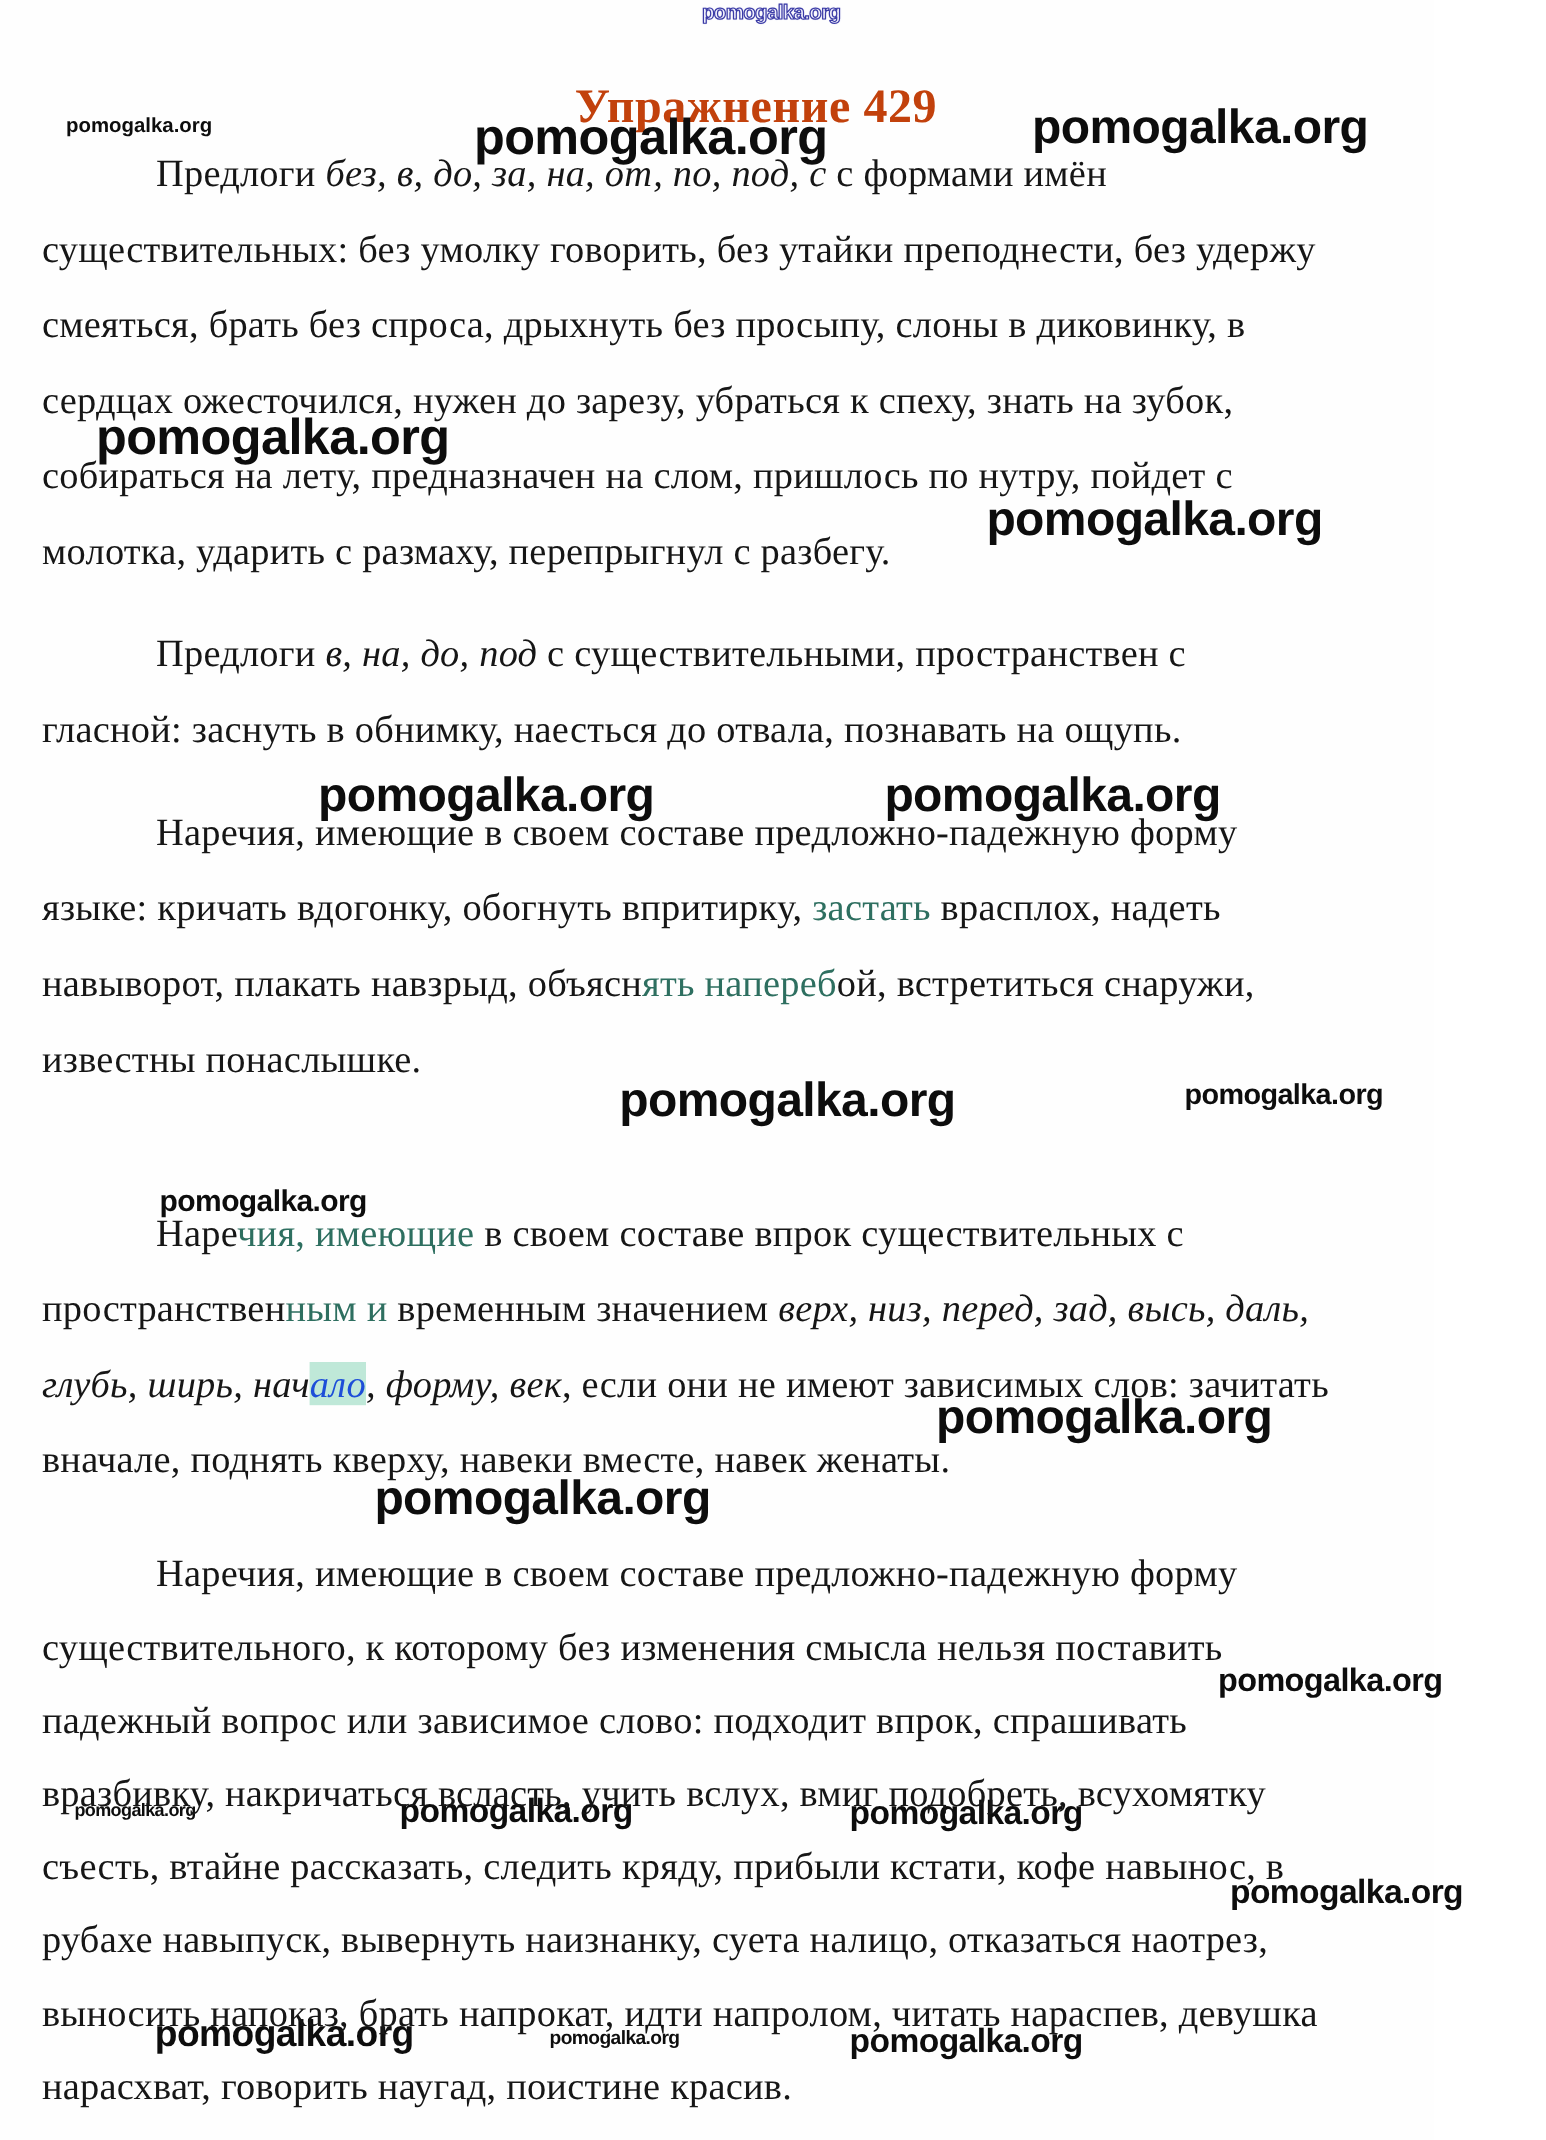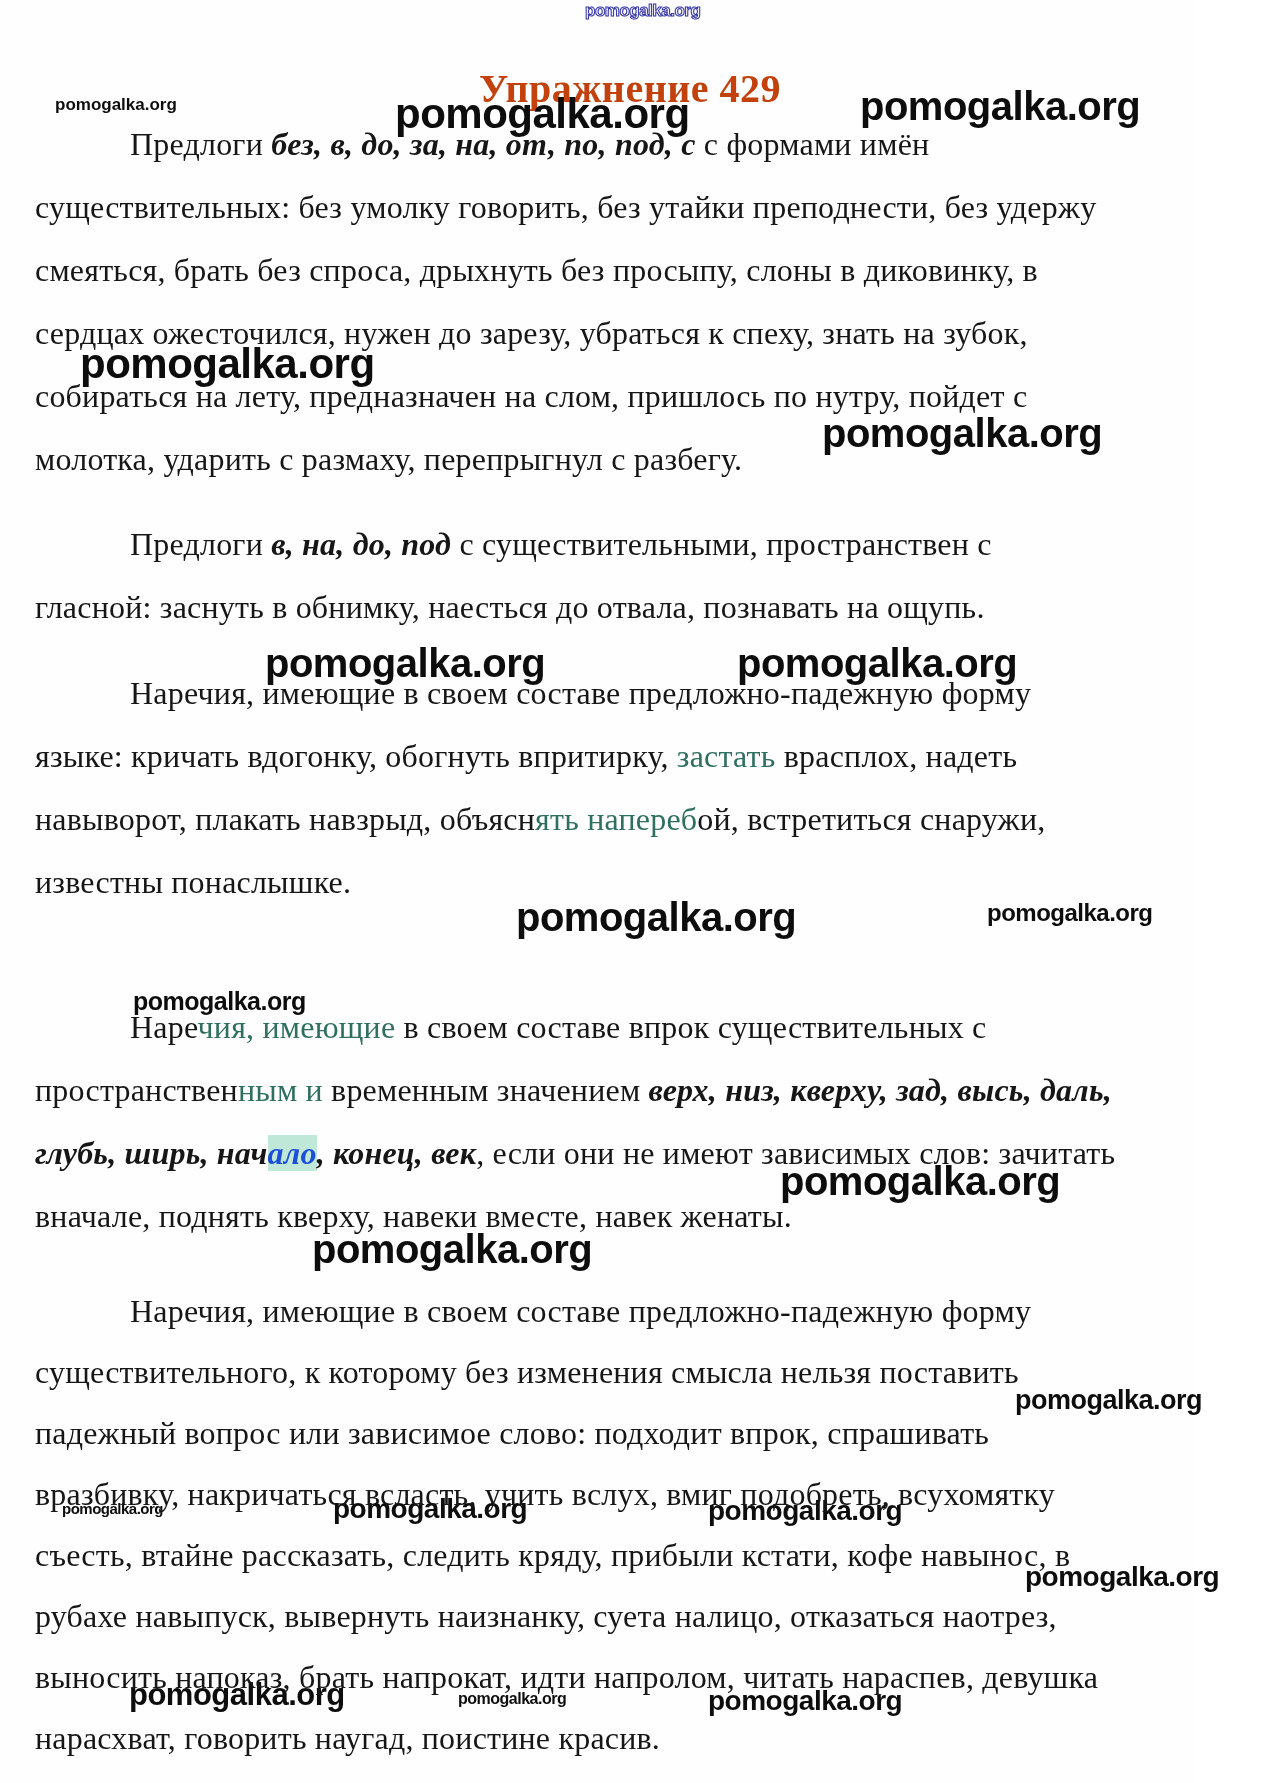--- a/index.html
+++ b/index.html
@@ -22,21 +22,21 @@
 
   .para {
     position: absolute; left: 35px; right: 10px;
     font-size: 32px;
     letter-spacing: 0.2px;
   }
   .para .line { height: 63px; line-height: 63px; white-space: nowrap; }
   .para.tight .line { height: 61px; line-height: 61px; }
   .para .line:first-child { padding-left: 95px; }
 
-  .it { font-style: italic; font-weight: bold; }
+  .it { font-style: italic; }
   .tl { color: #2e6f60; }
   .hl { background: #bfe8d8; color: #1d4ed8; }
 
   .wm {
     position: absolute;
     font-family: "Liberation Sans", sans-serif;
     font-weight: 700;
     color: #0d0d0d;
     white-space: nowrap;
     letter-spacing: -0.5px;
@@ -111,22 +111,22 @@
       <div class="line"><span>гласной: заснуть в обнимку, наесться до отвала, познавать на ощупь.</span></div>
     </div>
   <div class="para" style="top:662px">
       <div class="line"><span>Наречия, имеющие в своем составе предложно-падежную форму</span></div>
       <div class="line"><span>языке: кричать вдогонку, обогнуть впритирку, </span><span class="tl">застать</span><span> врасплох, надеть</span></div>
       <div class="line"><span>навыворот, плакать навзрыд, объясн</span><span class="tl">ять напереб</span><span>ой, встретиться снаружи,</span></div>
       <div class="line"><span>известны понаслышке.</span></div>
     </div>
   <div class="para" style="top:996px">
       <div class="line"><span>Наре</span><span class="tl">чия, имеющие</span><span> в своем составе впрок существительных с</span></div>
-      <div class="line"><span>пространствен</span><span class="tl">ным и</span><span> временным значением </span><span class="it">верх, низ, кверху, зад, высь, даль,</span></div>
-      <div class="line"><span class="it">глубь, ширь, нач</span><span class="it hl">ало</span><span class="it">, конец, век</span><span>, если они не имеют зависимых слов: зачитать</span></div>
+      <div class="line"><span>пространствен</span><span class="tl">ным и</span><span> временным значением </span><span class="it">верх, низ, перед, зад, высь, даль,</span></div>
+      <div class="line"><span class="it">глубь, ширь, нач</span><span class="it hl">ало</span><span class="it">, форму, век</span><span>, если они не имеют зависимых слов: зачитать</span></div>
       <div class="line"><span>вначале, поднять кверху, навеки вместе, навек женаты.</span></div>
     </div>
   <div class="para tight" style="top:1281px">
       <div class="line"><span>Наречия, имеющие в своем составе предложно-падежную форму</span></div>
       <div class="line"><span>существительного, к которому без изменения смысла нельзя поставить</span></div>
       <div class="line"><span>падежный вопрос или зависимое слово: подходит впрок, спрашивать</span></div>
       <div class="line"><span>вразбивку, накричаться всласть, учить вслух, вмиг подобреть, всухомятку</span></div>
       <div class="line"><span>съесть, втайне рассказать, следить кряду, прибыли кстати, кофе навынос, в</span></div>
       <div class="line"><span>рубахе навыпуск, вывернуть наизнанку, суета налицо, отказаться наотрез,</span></div>
       <div class="line"><span>выносить напоказ, брать напрокат, идти напролом, читать нараспев, девушка</span></div>

